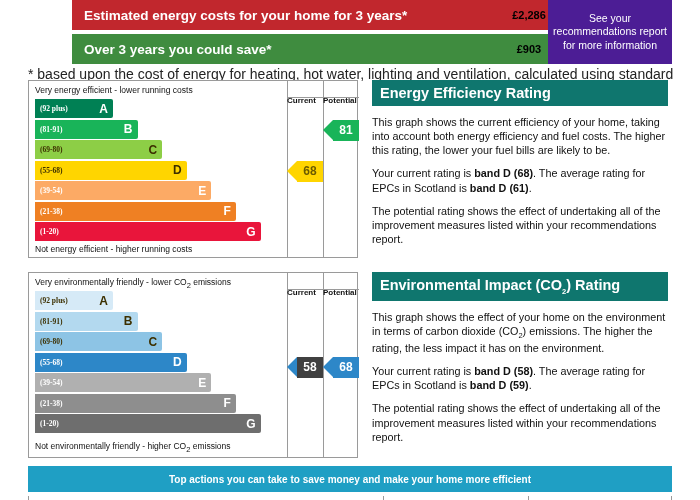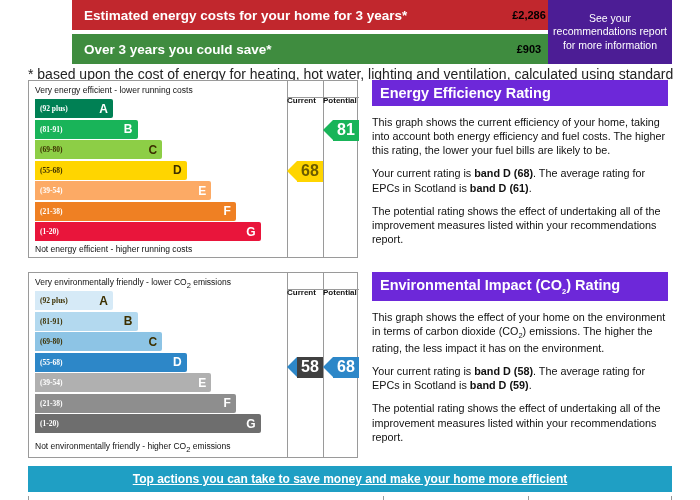--- a/index.html
+++ b/index.html
@@ -67,47 +67,47 @@
     border-radius:0 2px 2px 0;
   }
   .band .rng{padding-left:5px;font-size:7.5px;font-family:Liberation Serif, serif;}
   .band .ltr{
     position:absolute;right:5px;top:50%;transform:translateY(-50%);
     font-size:12px;font-weight:bold;
   }
 
   
   .marker{
-    position:absolute;height:21px;color:#fff;font-weight:bold;font-size:16px;
+    position:absolute;height:21px;color:#fff;font-weight:bold;font-size:12px;
     display:flex;align-items:center;justify-content:center;
   }
   .marker .tip{
     position:absolute;left:-10px;top:0;width:0;height:0;
     border-top:10.5px solid transparent;border-bottom:10.5px solid transparent;
   }
 
   
   .panel{position:absolute;width:300px;}
   #eer-text{left:372px;top:80px;}
   #eir-text{left:372px;top:272px;}
   .panel-title{
-    background:#6d28d9;color:#fff;font-size:14.5px;font-weight:bold;
+    background:#0f766e;color:#fff;font-size:14.5px;font-weight:bold;
     padding:5px 8px;box-sizing:border-box;width:296px;
   }
   .panel p{
     font-size:10.8px;line-height:1.31;margin:9px 0 0 0;color:#111;
   }
   .panel p b{font-weight:bold;}
   sub{font-size:7.5px;}
 
   
   .bottom-banner{
     position:absolute;left:28px;top:466px;width:644px;height:26px;
     background:#1f9fc4;color:#fff;display:flex;align-items:center;
-    justify-content:center;font-weight:bold;font-size:12px;text-decoration:underline;
+    justify-content:center;font-weight:bold;font-size:10px;
   }
   .bottom-rule{
     position:absolute;left:28px;top:496px;width:644px;height:4px;
   }
   .bottom-rule i{position:absolute;top:0;width:1px;height:4px;background:#9a9a9a;}
 </style>
 </head>
 <body>
 
 <div class="page">

